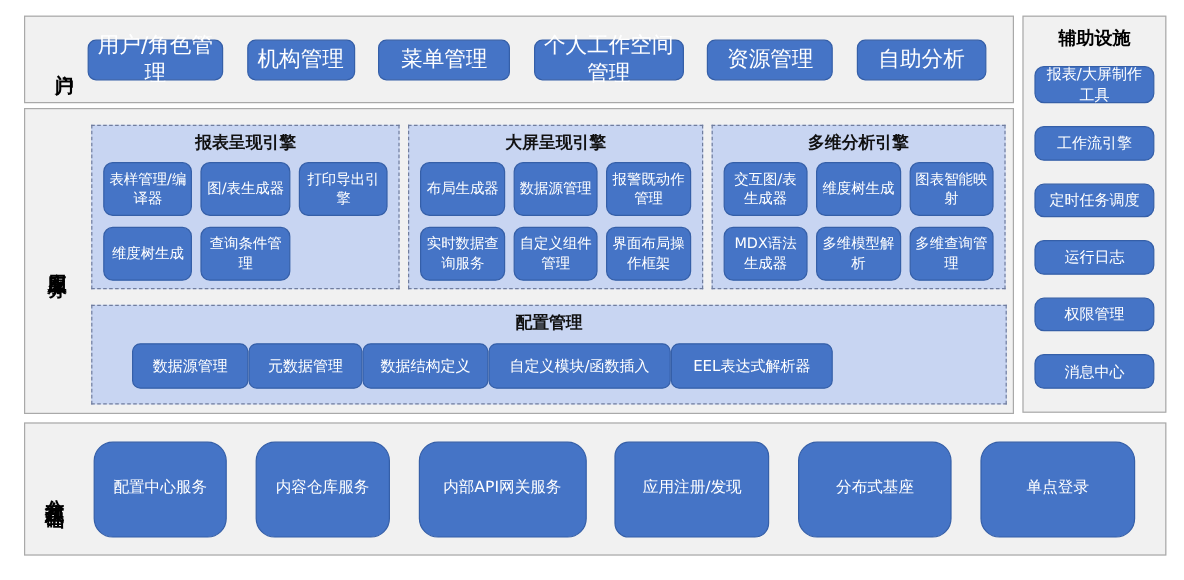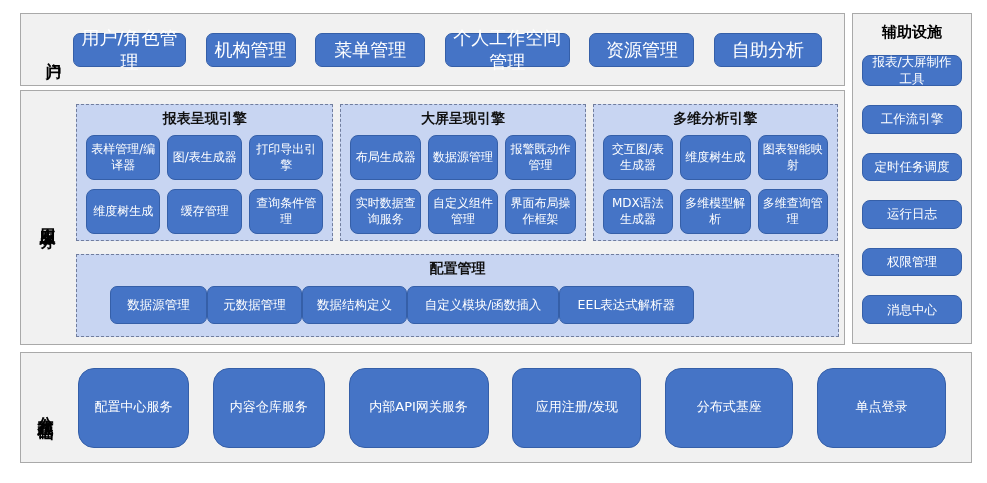--- a/index.html
+++ b/index.html
@@ -82,21 +82,20 @@
     <div class="vlabel">应用服务</div>
 
     <div id="engines">
       <div class="group engine">
         <div class="group-title">报表呈现引擎</div>
         <div class="engine-grid">
           <div class="blue-btn">表样管理/编译器</div>
           <div class="blue-btn">图/表生成器</div>
           <div class="blue-btn">打印导出引擎</div>
           <div class="blue-btn">维度树生成</div>
-          <div class="blue-btn">缓存管理</div>
           <div class="blue-btn">查询条件管理</div>
         </div>
       </div>
       <div class="group engine">
         <div class="group-title">大屏呈现引擎</div>
         <div class="engine-grid">
           <div class="blue-btn">布局生成器</div>
           <div class="blue-btn">数据源管理</div>
           <div class="blue-btn">报警既动作管理</div>
           <div class="blue-btn">实时数据查询服务</div>

